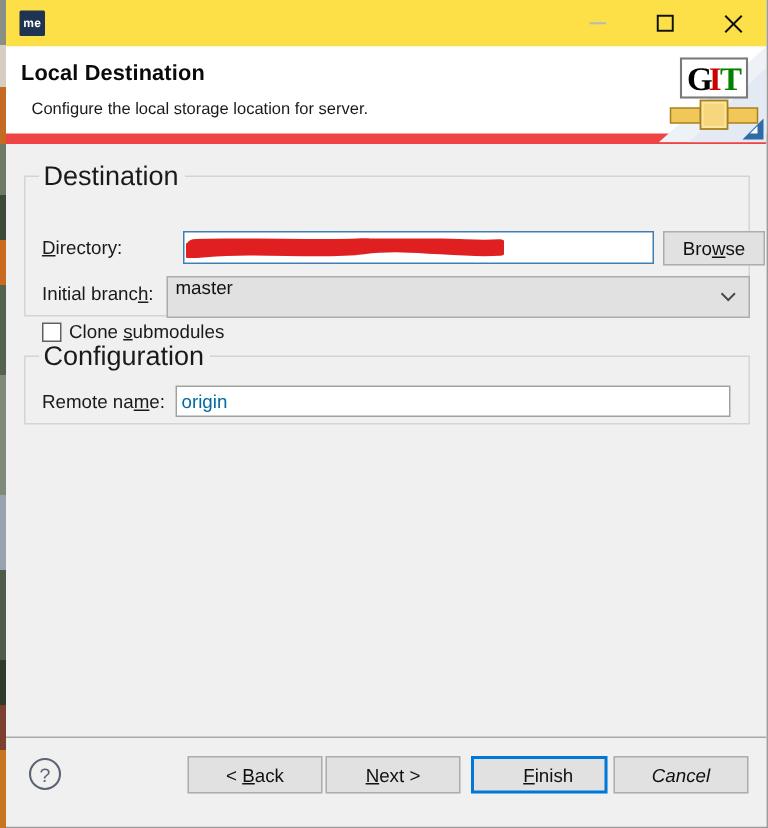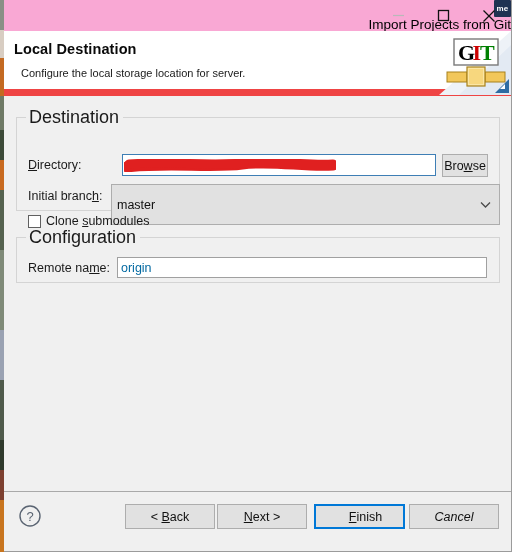--- a/index.html
+++ b/index.html
@@ -51,24 +51,23 @@
     border-left: none;
     border-top: none;
     box-sizing: border-box;
     overflow: hidden;
   }
 
   
   #titlebar {
     position: relative;
     height: 31px;
-    background: #f9a8d4;
-    display: flex;
-    align-items: flex-end;
-    flex-direction: column;
+    background: #fde047;
+    display: flex;
+    align-items: center;
   }
   #app-icon {
     width: 17px; height: 17px;
     margin-left: 9px;
     background: #1f3352;
     color: #ffffff;
     font-size: 8px;
     font-weight: bold;
     display: flex;
     align-items: center;
@@ -194,39 +193,39 @@
   #redaction {
     position: absolute;
     left: 107px; top: 31px;
     width: 212px; height: 13px;
     pointer-events: none;
   }
 
   #browse-button {
     position: absolute;
     left: 425px; top: 26px;
-    width: 46px; height: 23px;
+    width: 68px; height: 23px;
     background: #e1e1e1;
     border: 1px solid #adadad;
     font-family: "Liberation Sans", sans-serif;
     font-size: 12.5px;
     color: #111111;
     box-sizing: border-box;
     padding: 0;
   }
 
   #branch-combo {
     position: absolute;
     left: 94px; top: 56px;
-    width: 389px; height: 41px;
+    width: 389px; height: 28px;
     background: #e1e1e1;
     border: 1px solid #adadad;
     box-sizing: border-box;
     display: flex;
-    align-items: center;
+    align-items: flex-start;
   }
   #branch-value {
     margin-left: 5px;
     font-size: 12.5px;
     color: #111111;
   }
   #branch-arrow {
     position: absolute;
     right: 8px; top: 50%;
     transform: translateY(-50%);
@@ -286,21 +285,20 @@
 </style>
 </head>
 <body>
 
 <div id="bg-sliver"></div>
 
 <div id="window">
 
   <div id="titlebar">
     <div id="app-icon">me</div>
-    <div id="window-title">Import Projects from Git</div>
 
     <div id="winctl">
       <div class="winbtn">
         <svg width="13" height="13" viewBox="0 0 13 13">
           <line x1="1" y1="6.5" x2="12" y2="6.5" stroke="#b9b9b9" stroke-width="1.2"></line>
         </svg>
       </div>
       <div class="winbtn">
         <svg width="13" height="13" viewBox="0 0 13 13">
           <rect x="1.5" y="1.5" width="10" height="10" fill="none" stroke="#111111" stroke-width="1.3"></rect>

